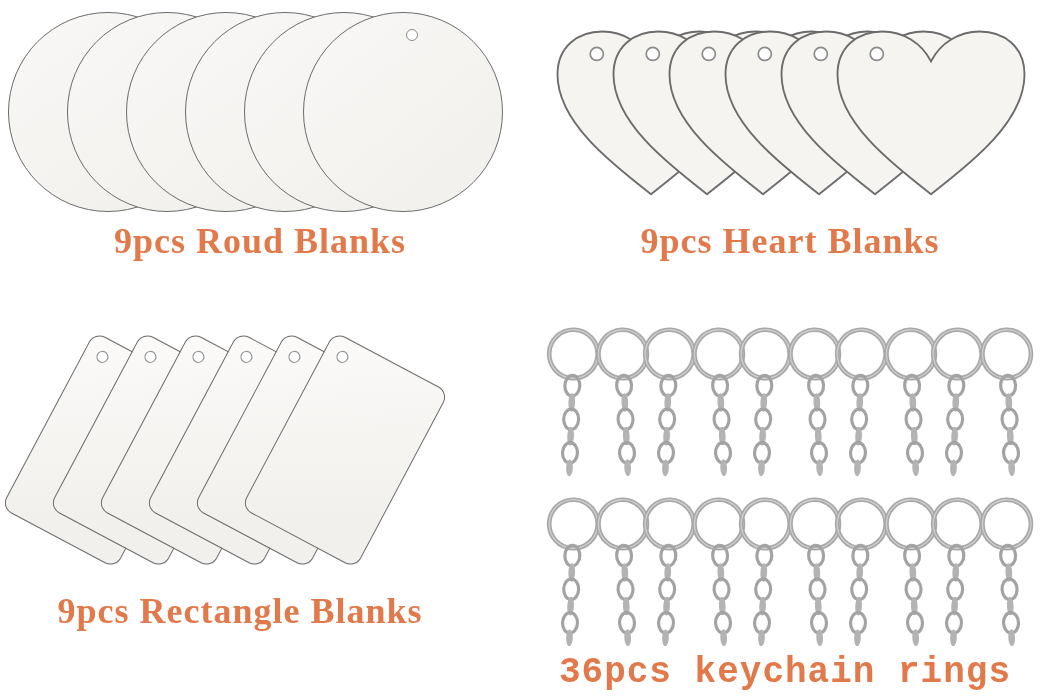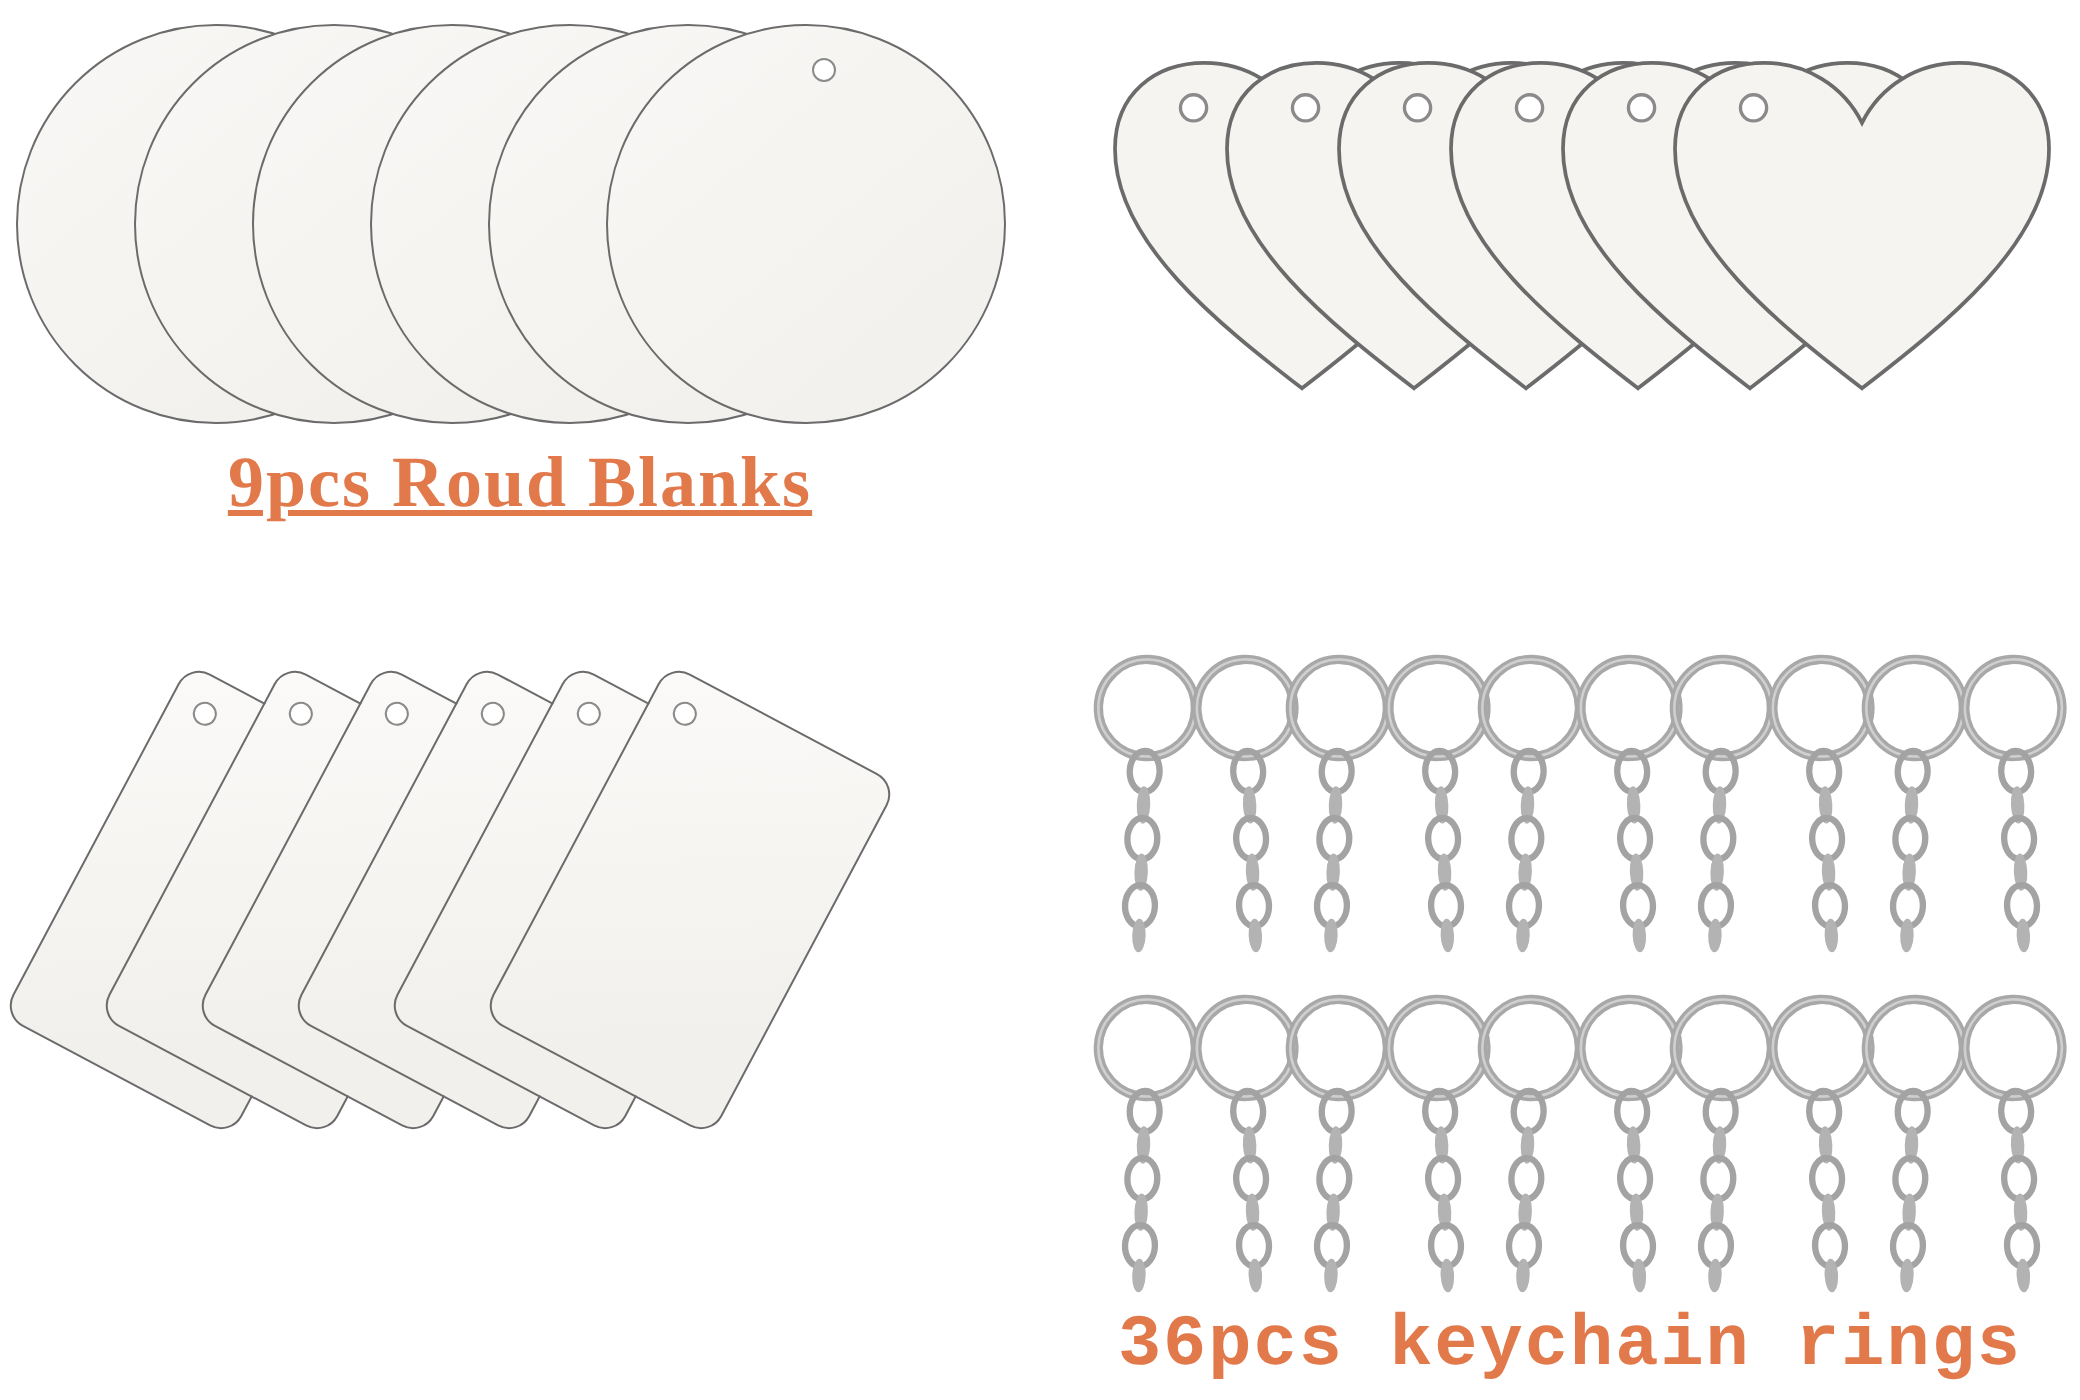--- a/index.html
+++ b/index.html
@@ -11,21 +11,21 @@
   .section{position:absolute;}
   #sec-round{left:0;top:0;width:520px;height:290px;}
   #sec-heart{left:540px;top:0;width:500px;height:290px;}
   #sec-rect{left:0;top:300px;width:480px;height:360px;}
   #sec-kc{left:530px;top:300px;width:510px;height:400px;}
 
   .label{
     position:absolute;left:0;width:100%;text-align:center;
     font-weight:700;font-size:36px;color:#e2794b;letter-spacing:1px;white-space:nowrap;
   }
-  #sec-round .label{top:220px;text-decoration:underline;}
+  #sec-round .label{top:220px;}
   #sec-heart .label{top:220px;}
   #sec-rect .label{top:290px;}
   #sec-kc .label{top:352px;font-family:Liberation Mono, monospace;}
 
   
   .disc-row{position:absolute;left:8px;top:12px;display:flex;}
   .disc{
     position:relative;flex:0 0 auto;width:198px;height:198px;margin-right:-141px;
     border-radius:50%;border:1.5px solid #6b6b6b;
     background:linear-gradient(140deg,#faf8f6 0%,#f3f1ee 75%);
@@ -126,20 +126,21 @@
       <svg class="heart" viewBox="0 0 110 100">
           <use href="#heart-sym"></use>
         </svg>
       <svg class="heart" viewBox="0 0 110 100">
           <use href="#heart-sym"></use>
         </svg>
       <svg class="heart" viewBox="0 0 110 100">
           <use href="#heart-sym"></use>
         </svg>
     </div>
+    <div class="label">9pcs Heart Blanks</div>
   </section>
 
   <section id="sec-rect" class="section">
     <div class="rect-blank">
         <span class="hole"></span>
       </div>
     <div class="rect-blank">
         <span class="hole"></span>
       </div>
     <div class="rect-blank">
@@ -147,20 +148,21 @@
       </div>
     <div class="rect-blank">
         <span class="hole"></span>
       </div>
     <div class="rect-blank">
         <span class="hole"></span>
       </div>
     <div class="rect-blank">
         <span class="hole"></span>
       </div>
+    <div class="label">9pcs Rectangle Blanks</div>
   </section>
 
   <section id="sec-kc" class="section">
     <div class="kc-row" id="kc-row-1">
       <svg class="keychain" viewBox="0 0 60 165">
           <use href="#kc-sym"></use>
         </svg>
       <svg class="keychain" viewBox="0 0 60 165">
           <use href="#kc-sym"></use>
         </svg>

